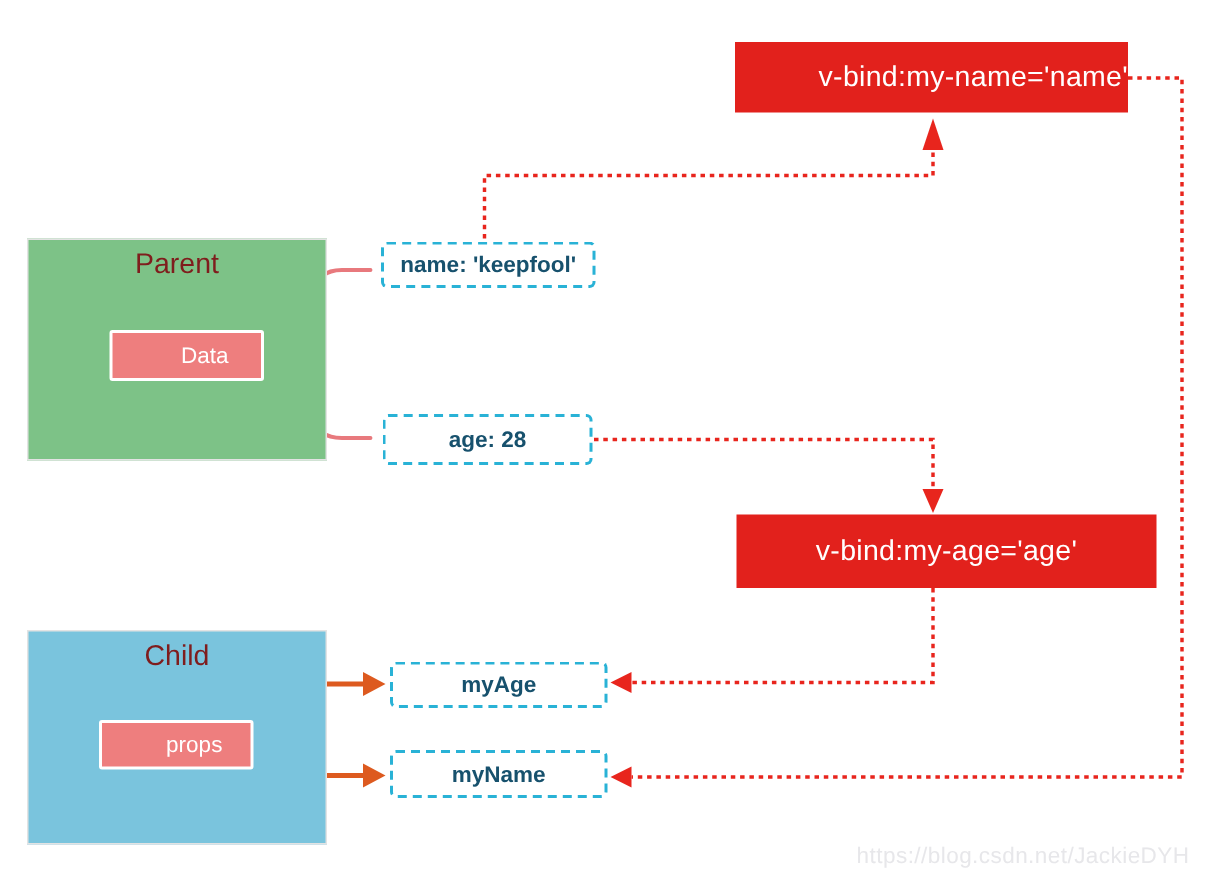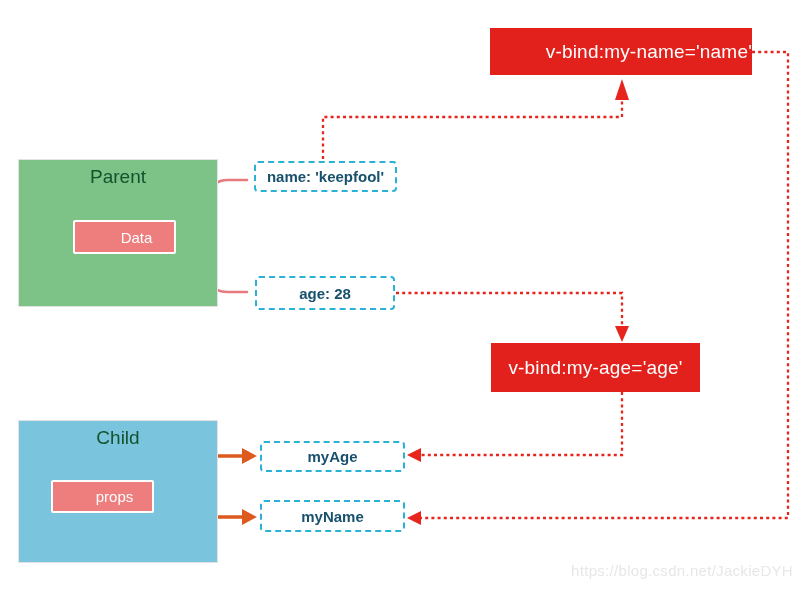--- a/index.html
+++ b/index.html
@@ -14,37 +14,37 @@
   .node { position: absolute; z-index: 2; box-sizing: border-box;
           display: flex; align-items: center; justify-content: center; }
 
   .bind-box {
     background: #e2211c;
     color: #ffffff;
     font-size: 19px;
     letter-spacing: 0.2px;
   }
   #bind-name-node { left: 490px; top: 28px; width: 262px; height: 47px; justify-content: flex-end; }
-  #bind-age-node  { left: 491px; top: 343px; width: 209px; height: 49px; }
+  #bind-age-node  { left: 491px; top: 343px; width: 280px; height: 49px; }
 
   .component-box { border: 1px solid #e3e3e3; }
   #parent-node { left: 18px; top: 159px; width: 200px; height: 148px; background: #7dc287; }
   #child-node  { left: 18px; top: 420px; width: 200px; height: 143px; background: #7ac4dd; }
   .component-title {
     position: absolute; left: 0; right: 0; top: 6px;
-    text-align: center; color: #14532d; font-size: 19px;
+    text-align: center; color: #7f1d1d; font-size: 19px;
   }
   .inner-pill {
     position: absolute; box-sizing: border-box;
     background: #ee7e7e; border: 2px solid #ffffff; border-radius: 2px;
     color: #ffffff; font-size: 15px;
     display: flex; align-items: center; justify-content: center; padding-left: 24px;
   }
   #data-node  { left: 54px; top: 60px; width: 103px; height: 34px; }
-  #props-node { left: 32px; top: 59px; width: 103px; height: 33px; }
+  #props-node { left: 47px; top: 59px; width: 103px; height: 33px; }
 
   .dashed-box {
     background: #ffffff;
     border: 2px dashed #29b2d6; border-radius: 4px;
     color: #17516d; font-size: 15px; font-weight: 600;
   }
   #name-field-node   { left: 254px; top: 161px; width: 143px; height: 31px; }
   #age-field-node    { left: 255px; top: 276px; width: 140px; height: 34px; }
   #myage-prop-node   { left: 260px; top: 441px; width: 145px; height: 31px; }
   #myname-prop-node  { left: 260px; top: 500px; width: 145px; height: 32px; }

